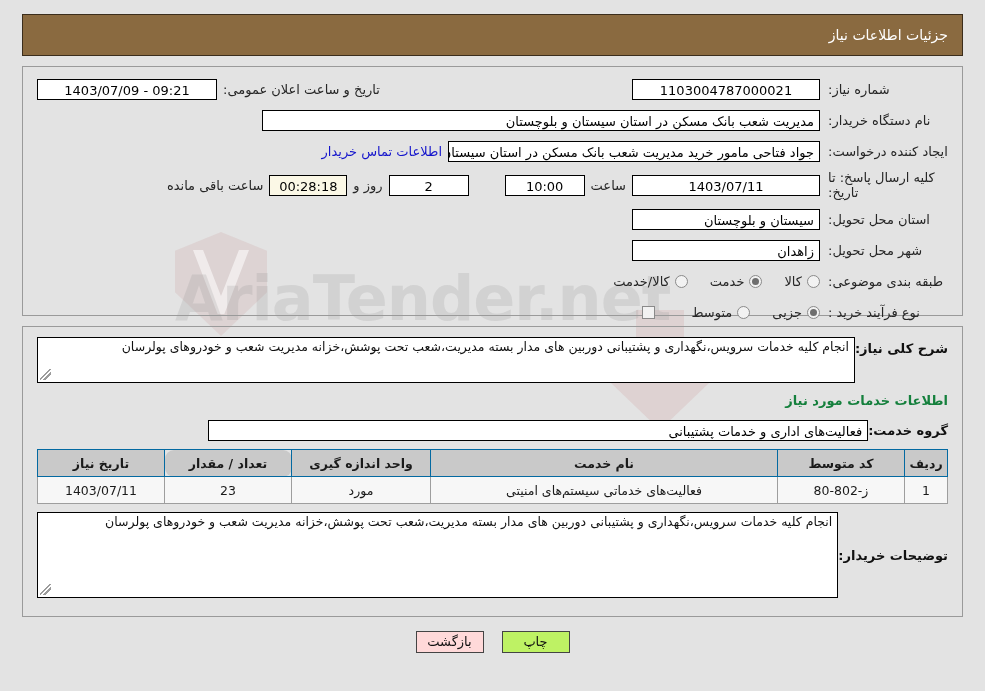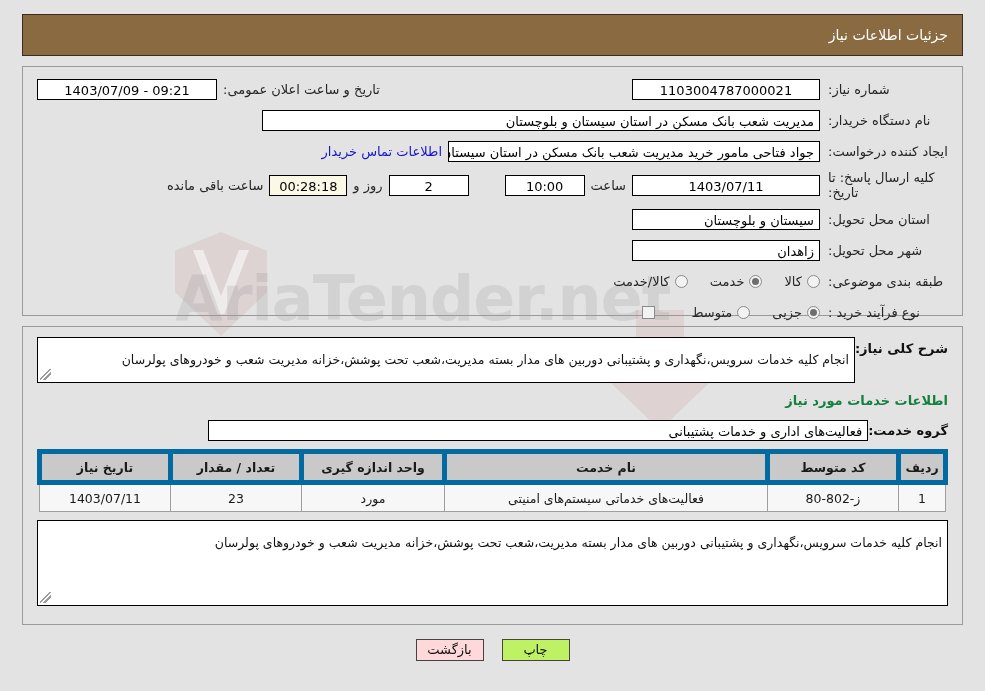--- a/index.html
+++ b/index.html
@@ -146,21 +146,21 @@
   
   .ta-row{display:flex;align-items:flex-start;margin-bottom:6px;}
   .ta-label{
     font-weight:bold;font-size:13px;color:#111;
     white-space:nowrap;padding-top:4px;
   }
   .ta{
     background:#ffffff;border:1px solid #000;
     box-sizing:border-box;
     font-size:12.5px;line-height:18px;
-    padding:13px 5px;
+    padding:0 5px;
     color:#111;
     position:relative;
     text-align:right;
     overflow:hidden;
   }
   .ta::after{
     content:"";
     position:absolute;left:2px;bottom:2px;
     width:11px;height:11px;
     background:
@@ -172,21 +172,21 @@
     margin:10px 0 10px 0;text-align:right;
   }
   
   table.grid{
     width:100%;border-collapse:collapse;
     font-size:12.5px;
     margin-top:4px;
   }
   table.grid th{
     background:#c9c9c9;
-    border:5px solid #0369a1;
+    border:1px solid #0369a1;
     font-weight:bold;
     height:26px;
     color:#1a1a1a;
     text-align:center;
     padding:0 4px;
     margin-top:28px;
   }
   table.grid td{
     background:#f7f7f7;
     border:1px solid #9e9e9e;
@@ -339,20 +339,21 @@
         <td>ز-802-80</td>
         <td>فعالیت‌های خدماتی سیستم‌های امنیتی</td>
         <td>مورد</td>
         <td>23</td>
         <td>1403/07/11</td>
       </tr>
     </tbody>
   </table>
 
   <div class="ta-row" style="margin-top:8px;">
+    <span class="ta-label" style="padding-top:36px;">توضیحات خریدار:</span>
     <div class="ta" style="width:100%;height:86px;">انجام کلیه خدمات سرویس،نگهداری و پشتیبانی دوربین های مدار بسته مدیریت،شعب تحت پوشش،خزانه مدیریت شعب و خودروهای پولرسان</div>
   </div>
 
 </div>
 
 <div class="footer">
   <button class="btn btn-print">چاپ</button>
   <button class="btn btn-back">بازگشت</button>
 </div>
 

